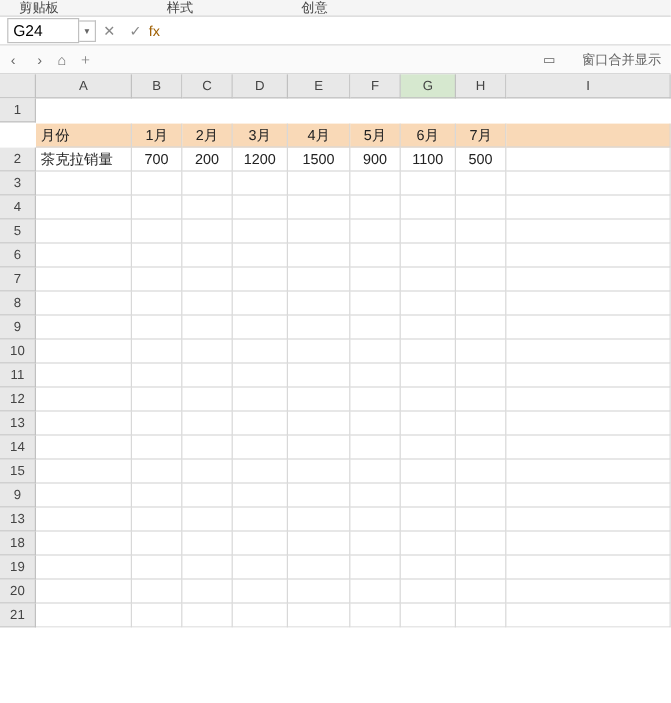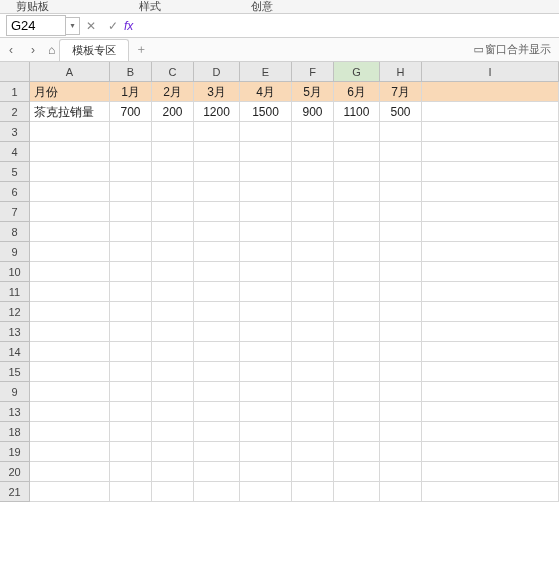--- a/index.html
+++ b/index.html
@@ -5,37 +5,37 @@
 * { box-sizing: border-box; margin: 0; padding: 0; }
 body { font-family: "Microsoft YaHei", Arial, sans-serif; font-size: 12px; background: #fff; width: 559px; }
 
 .ribbon-bottom { height: 14px; background: #f5f5f5; border-bottom: 1px solid #d0d0d0; display: flex; align-items: center; padding: 0 16px; color: #444; font-size: 11px; }
 .ribbon-seg { margin: 15px 90px; }
 
 .celleditor { display: flex; align-items: center; height: 24px; border-bottom: 1px solid #d0d0d0; background: #fff; padding: 2px 6px; }
 .namebox { width: 60px; border: 1px solid #c0c0c0; padding: 2px 4px; font-size: 13px; }
 .nb-dd { width: 14px; height: 18px; border: 1px solid #c0c0c0; border-left: none; display: flex; align-items: center; justify-content: center; color: #666; font-size: 8px; }
 .fb-btn { width: 22px; text-align: center; color: #888; }
-.fb-fx { width: 20px; font-style: italic; color: #6d28d9; }
+.fb-fx { width: 20px; color: #a16207; }
 .fb-input { flex: 1; border: none; outline: none; font-size: 12px; padding: 2px 4px; }
 
 .tabstrip { display: flex; align-items: center; height: 24px; border-bottom: 1px solid #d0d0d0; background: #fafafa; }
 .ts-btn { width: 22px; text-align: center; color: #666; }
 .ts-home { color: #666; font-size: 12px; margin: 0 4px; }
 .ts-tab { border: 1px solid #d0d0d0; border-bottom: none; padding: 3px 12px; background: #fff; border-radius: 3px 3px 0 0; font-size: 11px; color: #333; }
 .ts-plus { margin-left: 6px; color: #888; }
 .ts-right { margin-left: auto; display: flex; align-items: center; color: #666; font-size: 11px; padding-right: 8px; }
 
 .grid { display: grid; grid-template-columns: 30px 80px 42px 42px 46px 52px 42px 46px 42px 1fr; }
 .corner { background: #e8e8e8; border-right: 1px solid #c0c0c0; border-bottom: 1px solid #c0c0c0; height: 20px; }
 .colh { background: #e8e8e8; border-right: 1px solid #c0c0c0; border-bottom: 1px solid #c0c0c0; text-align: center; font-size: 11px; color: #444; line-height: 20px; height: 20px; }
 .colh.sel { background: #d6e8cf; }
 .rowh { background: #e8e8e8; border-right: 1px solid #c0c0c0; border-bottom: 1px solid #c0c0c0; text-align: center; font-size: 11px; color: #444; line-height: 20px; height: 20px; }
 .cell { border-right: 1px solid #d8d8d8; border-bottom: 1px solid #d8d8d8; padding: 0 4px; line-height: 20px; height: 20px; font-size: 12px; color: #222; overflow: hidden; white-space: nowrap; }
-.cell.hdr { background: #f9d9b7; }
+.cell.hdr { background: #f9d9b7; margin-top: 21px; }
 .cell.r { text-align: center; }
 .cell.a-label { text-align: left; }
 
 .chart-wrap { position: relative; }
 .chart { position: absolute; left: 45px; top: 6px; width: 455px; height: 290px; background: #fff; border: 1px solid #d0d0d0; z-index: 5; }
 .chart-title { text-align: center; font-size: 18px; color: #333; margin: 8px 0 4px; }
 .plot { position: relative; height: 230px; margin: 0 12px 0 50px; }
 .yaxis { position: absolute; left: -42px; top: 0; bottom: 0; width: 40px; }
 .ytick { position: absolute; right: 4px; font-size: 11px; color: #555; transform: translateY(-50%); }
 .gridline { position: absolute; left: 0; right: 0; border-top: 1px solid #eee; }
@@ -59,25 +59,24 @@
   <div class="fb-btn">✕</div>
   <div class="fb-btn">✓</div>
   <div class="fb-fx">fx</div>
   <input class="fb-input" value="" style="">
 </div>
 
 <div class="tabstrip">
   <div class="ts-btn">‹</div>
   <div class="ts-btn">›</div>
   <div class="ts-home">⌂</div>
-  <div class="ts-tab">模板专区</div>
   <div class="ts-plus">＋</div>
   <div class="ts-right">
     <span>▭</span>
-    <span style="margin-left:1px">窗口合并显示</span>
+    <span style="margin-left:22px">窗口合并显示</span>
   </div>
 </div>
 
 <div class="grid" id="grid">
     <div class="corner"></div>
     <div class="colh">A</div>
     <div class="colh">B</div>
     <div class="colh">C</div>
     <div class="colh">D</div>
     <div class="colh">E</div>

